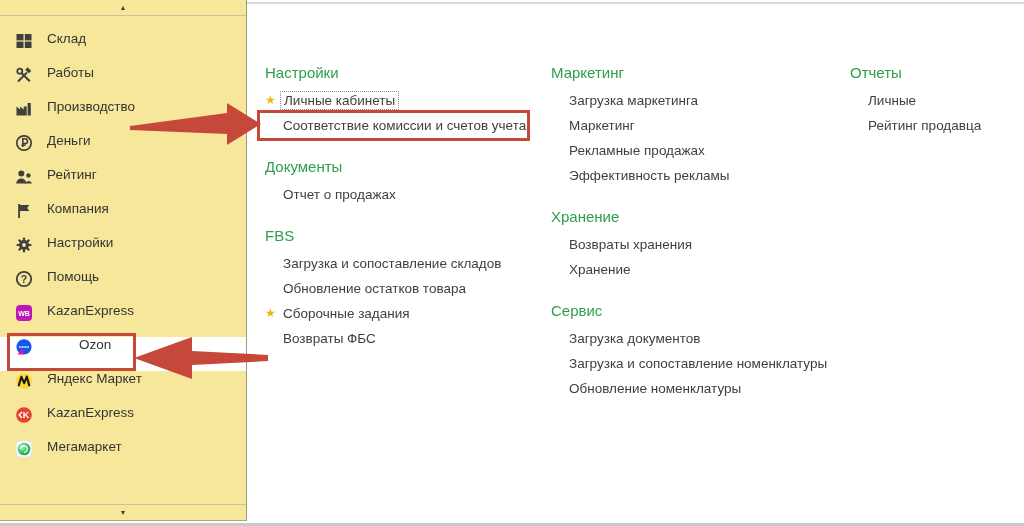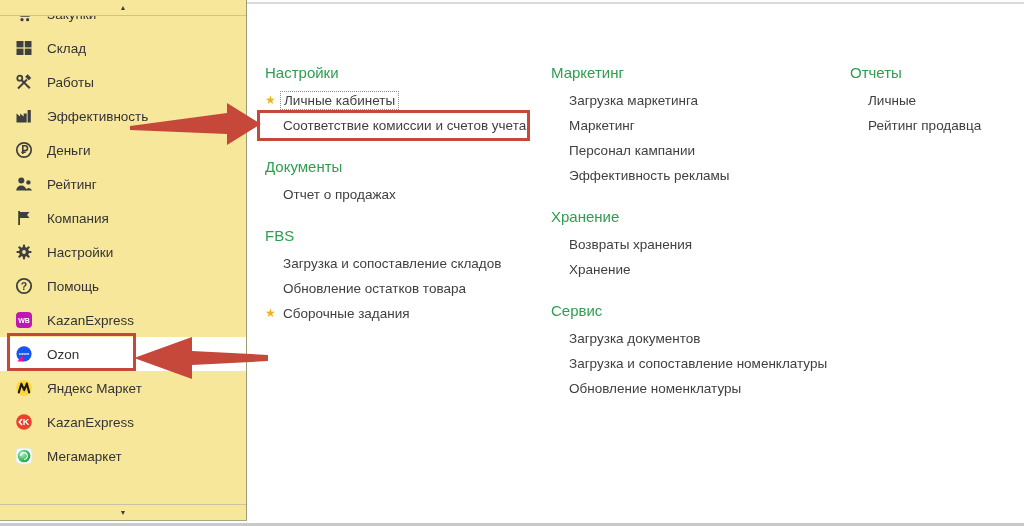--- a/index.html
+++ b/index.html
@@ -6,22 +6,22 @@
     --sb:#F7E79B; --green:#2E9E4F; --red:#C5483B; --gold:#F0B31E; --txt:#3F3F3F;
   }
   html,body{margin:0;padding:0;background:#fff;}
   body{width:1024px;height:526px;font-family:"Liberation Sans",sans-serif;overflow:hidden;}
   #app{position:relative;width:1024px;height:526px;background:#fff;}
 
   
   .sidebar{position:absolute;left:0;top:0;width:246px;height:520px;background:var(--sb);
     border-right:1px solid #9C9C74;border-bottom:1px solid #A9A982;overflow:hidden;}
   .nav{position:absolute;top:-3px;left:0;right:0;}
-  .nav-item{position:relative;height:34px;display:flex;align-items:center;padding-left:14px;cursor:pointer;}
-  .nav-item.selected{background:#FFFFFF;}
+  .nav-item{position:relative;height:34px;display:flex;align-items:flex-start;padding-left:14px;cursor:pointer;}
+  .nav-item.selected{background:#FFFFFF;gap:32px;}
   .nav-item .ic{width:20px;height:20px;display:flex;align-items:center;justify-content:center;margin-right:13px;flex:none;}
   .nav-item .lbl{font-size:13.5px;color:#333;white-space:nowrap;}
   .scroll-btn{position:absolute;left:0;right:0;height:15px;background:var(--sb);z-index:2;
     display:flex;align-items:center;justify-content:center;font-size:7px;color:#3d3d3d;cursor:pointer;}
   .scroll-up{top:0;border-bottom:1px solid #C6C69E;}
   .scroll-down{bottom:0;border-top:1px solid #C6C69E;}
 
   
   .content{position:absolute;left:247px;top:0;right:0;bottom:0;background:#fff;}
   .content-topline{position:absolute;left:0;top:2px;right:0;height:2px;background:#DADADA;}
@@ -84,21 +84,21 @@
           </span>
           <span class="lbl">Работы</span>
         </div>
         <div class="nav-item">
           <span class="ic">
             <svg width="18" height="18" viewBox="0 0 18 18">
               <path d="M1.5,15.5 V6.5 l3.6,3 v-3 l3.6,3 v-3 h3 v9 z" fill="#3f3f3f"></path>
               <rect x="12.6" y="3" width="3.2" height="12.5" fill="#3f3f3f"></rect>
             </svg>
           </span>
-          <span class="lbl">Эффективность</span>
+          <span class="lbl">Производство</span>
         </div>
         <div class="nav-item">
           <span class="ic">
             <svg width="18" height="18" viewBox="0 0 18 18">
               <circle cx="9" cy="9" r="7.2" fill="none" stroke="#3f3f3f" stroke-width="1.7"></circle>
               <path d="M7.8,13 V4.8 h2.3 a2.4,2.4 0 0 1 0,4.8 h-2.3" fill="none" stroke="#3f3f3f" stroke-width="1.6"></path>
               <path d="M6.3,11.3 h4.4" stroke="#3f3f3f" stroke-width="1.4"></path>
             </svg>
           </span>
           <span class="lbl">Деньги</span>
@@ -225,28 +225,29 @@
         </div>
         <div class="sec">
           <div class="sec-title">Документы</div>
           <div class="sec-item"><span>Отчет о продажах</span></div>
         </div>
         <div class="sec">
           <div class="sec-title">FBS</div>
           <div class="sec-item"><span>Загрузка и сопоставление складов</span></div>
           <div class="sec-item"><span>Обновление остатков товара</span></div>
           <div class="sec-item"><span class="star">★</span><span>Сборочные задания</span></div>
+          <div class="sec-item"><span>Возвраты ФБС</span></div>
         </div>
       </div>
     <div class="col col1" id="col-1">
         <div class="sec">
           <div class="sec-title">Маркетинг</div>
           <div class="sec-item"><span>Загрузка маркетинга</span></div>
           <div class="sec-item"><span>Маркетинг</span></div>
-          <div class="sec-item"><span>Персонал кампании</span></div>
+          <div class="sec-item"><span>Рекламные продажах</span></div>
           <div class="sec-item"><span>Эффективность рекламы</span></div>
         </div>
         <div class="sec">
           <div class="sec-title">Хранение</div>
           <div class="sec-item"><span>Возвраты хранения</span></div>
           <div class="sec-item"><span>Хранение</span></div>
         </div>
         <div class="sec">
           <div class="sec-title">Сервис</div>
           <div class="sec-item"><span>Загрузка документов</span></div>

